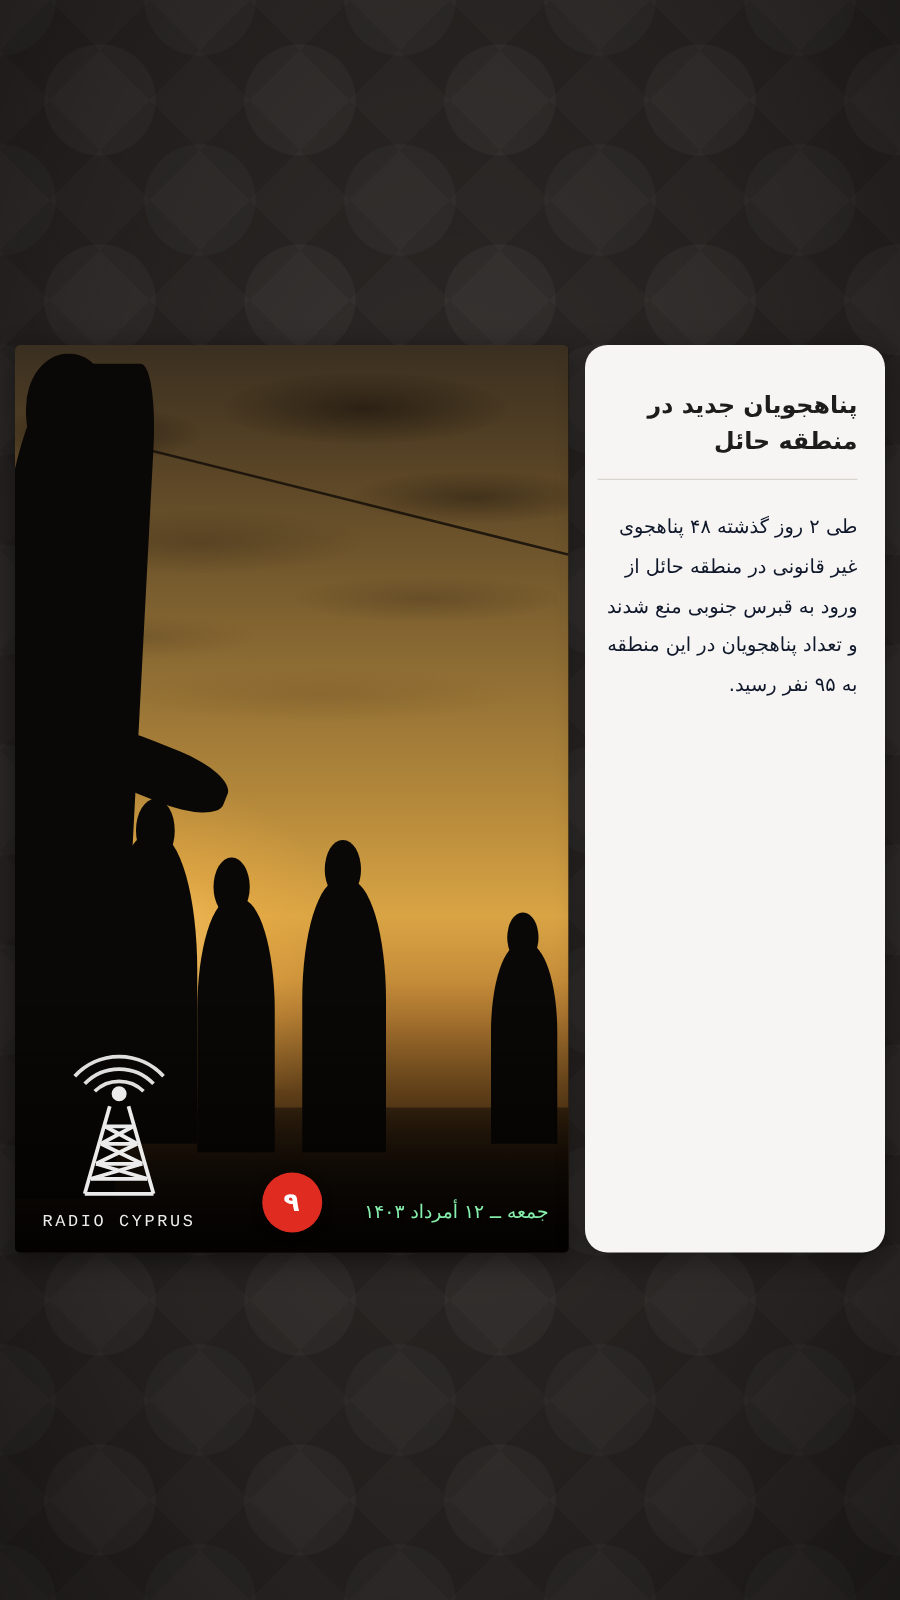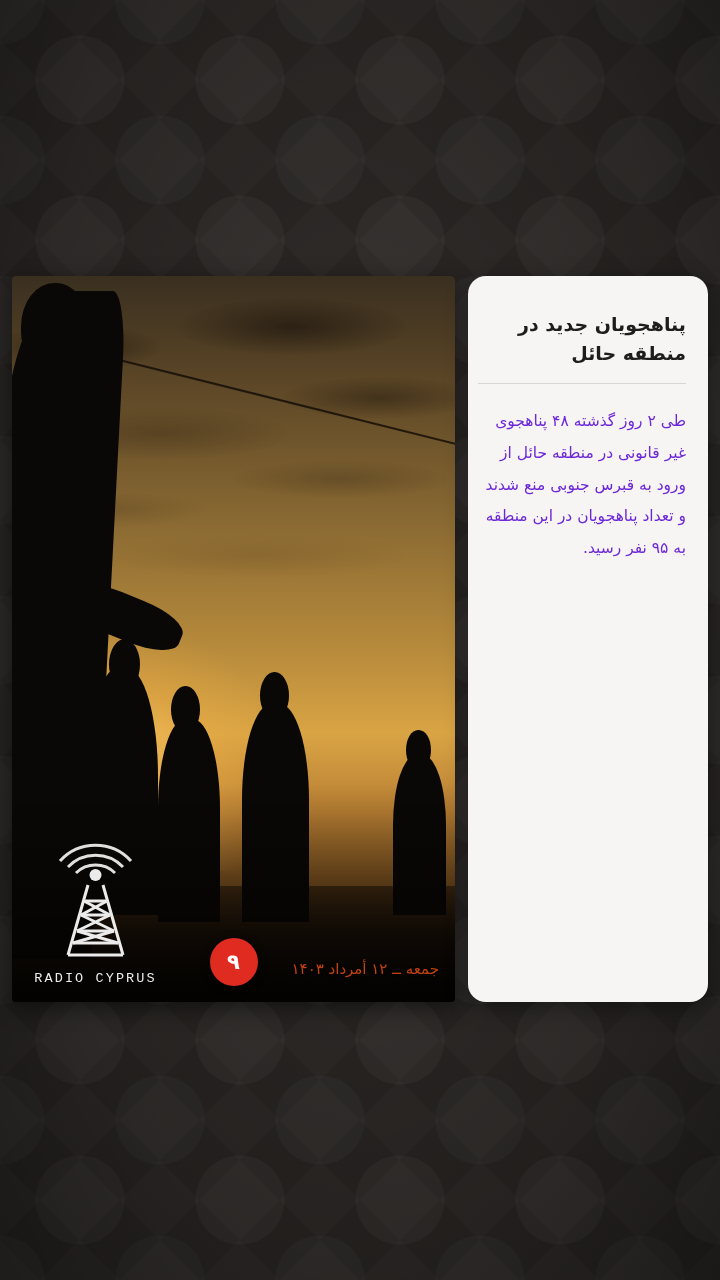--- a/index.html
+++ b/index.html
@@ -160,21 +160,21 @@
     left: 0; right: 0; bottom: 0;
     height: 30%;
     background: linear-gradient(to top, rgba(0,0,0,0.72), rgba(0,0,0,0));
   }
 
   
   .photo-date {
     position: absolute;
     right: 16px;
     bottom: 24px;
-    color: #c2410c;
+    color: #86efac;
     font-size: 15px;
     letter-spacing: 0.2px;
     direction: rtl;
     text-shadow: 0 1px 3px rgba(0,0,0,0.8);
   }
 
   
   .page-badge {
     position: absolute;
     left: 50%;
@@ -235,21 +235,21 @@
     font-weight: bold;
     text-align: right;
     padding-bottom: 14px;
   }
   .rule {
     height: 1px;
     background: #d8d4cf;
     margin: 2px 0 22px 0;
   }
   .body-text {
-    color: #6d28d9;
+    color: #0f172a;
     font-size: 15.5px;
     line-height: 2.05;
     text-align: right;
     direction: rtl;
   }
 </style>
 </head>
 <body>
 
 <div class="stage">

